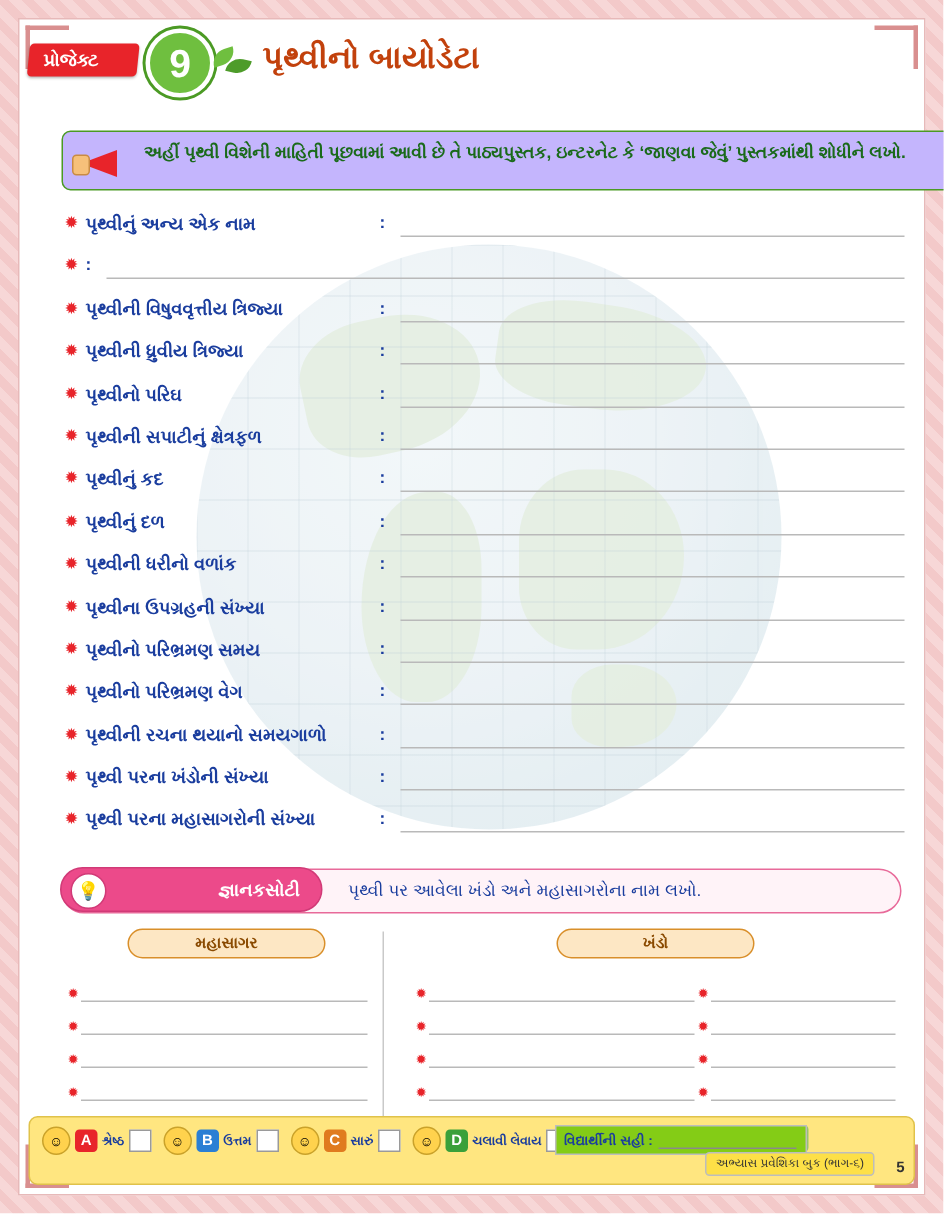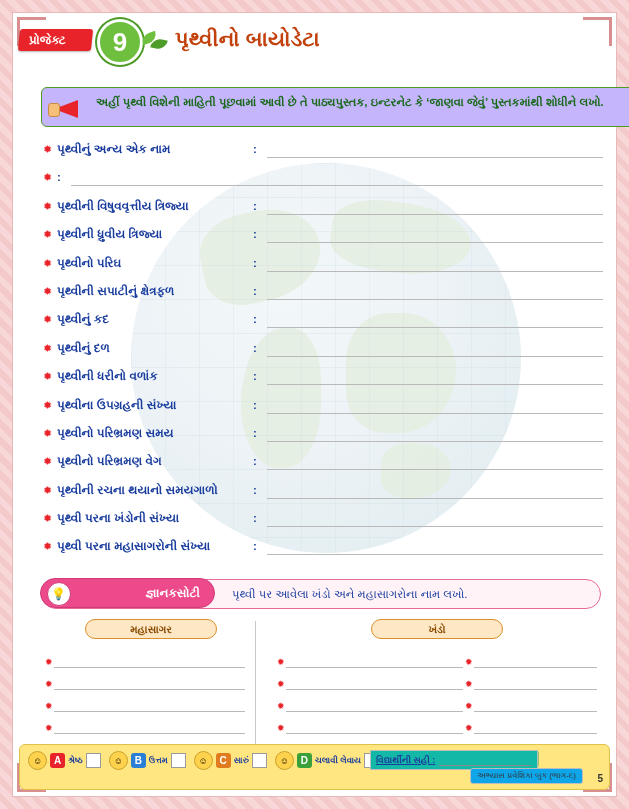--- a/index.html
+++ b/index.html
@@ -214,28 +214,28 @@
     font-size:9px;display:flex;align-items:center;justify-content:center;
   }
   .gletter{
     width:15px;height:15px;border-radius:3px;color:#fff;font-size:10px;font-weight:bold;
     display:flex;align-items:center;justify-content:center;
   }
   .glab{font-size:8.5px;color:#1a3d9e;font-weight:bold;}
   .gbox{width:13px;height:13px;background:#fff;border:1px solid #9a9a9a;}
   .sign{
     position:absolute;left:350px;top:5px;width:168px;height:20px;
-    border:1px solid #bdbdbd;background:#14b8a6;
+    border:1px solid #bdbdbd;background:#84cc16;
     font-size:9px;color:#1a3d9e;font-weight:bold;
-    display:flex;align-items:center;padding-left:5px;box-sizing:border-box;gap:4px;text-decoration:underline;
+    display:flex;align-items:center;padding-left:5px;box-sizing:border-box;gap:4px;
   }
   .sign .sline{flex:1 1 auto;border-bottom:1px solid #8a8a8a;height:11px;margin-right:6px;}
   .bookref{
     position:absolute;right:26px;bottom:5px;
-    border:1px solid #bdbdbd;background:#0ea5e9;border-radius:3px;
+    border:1px solid #bdbdbd;background:#fde047;border-radius:3px;
     font-size:8px;color:#333;padding:2px 6px;
   }
   .pageno{
     position:absolute;right:6px;bottom:5px;
     font-size:10px;font-weight:bold;color:#333;
   }
   .foot-deco{
     position:absolute;right:70px;top:5px;width:120px;height:16px;
     background:repeating-linear-gradient(90deg,#bfe6a0 0 6px,#a8d98a 6px 12px);
     border:1px solid #8dbe70;border-radius:3px;opacity:.9;

